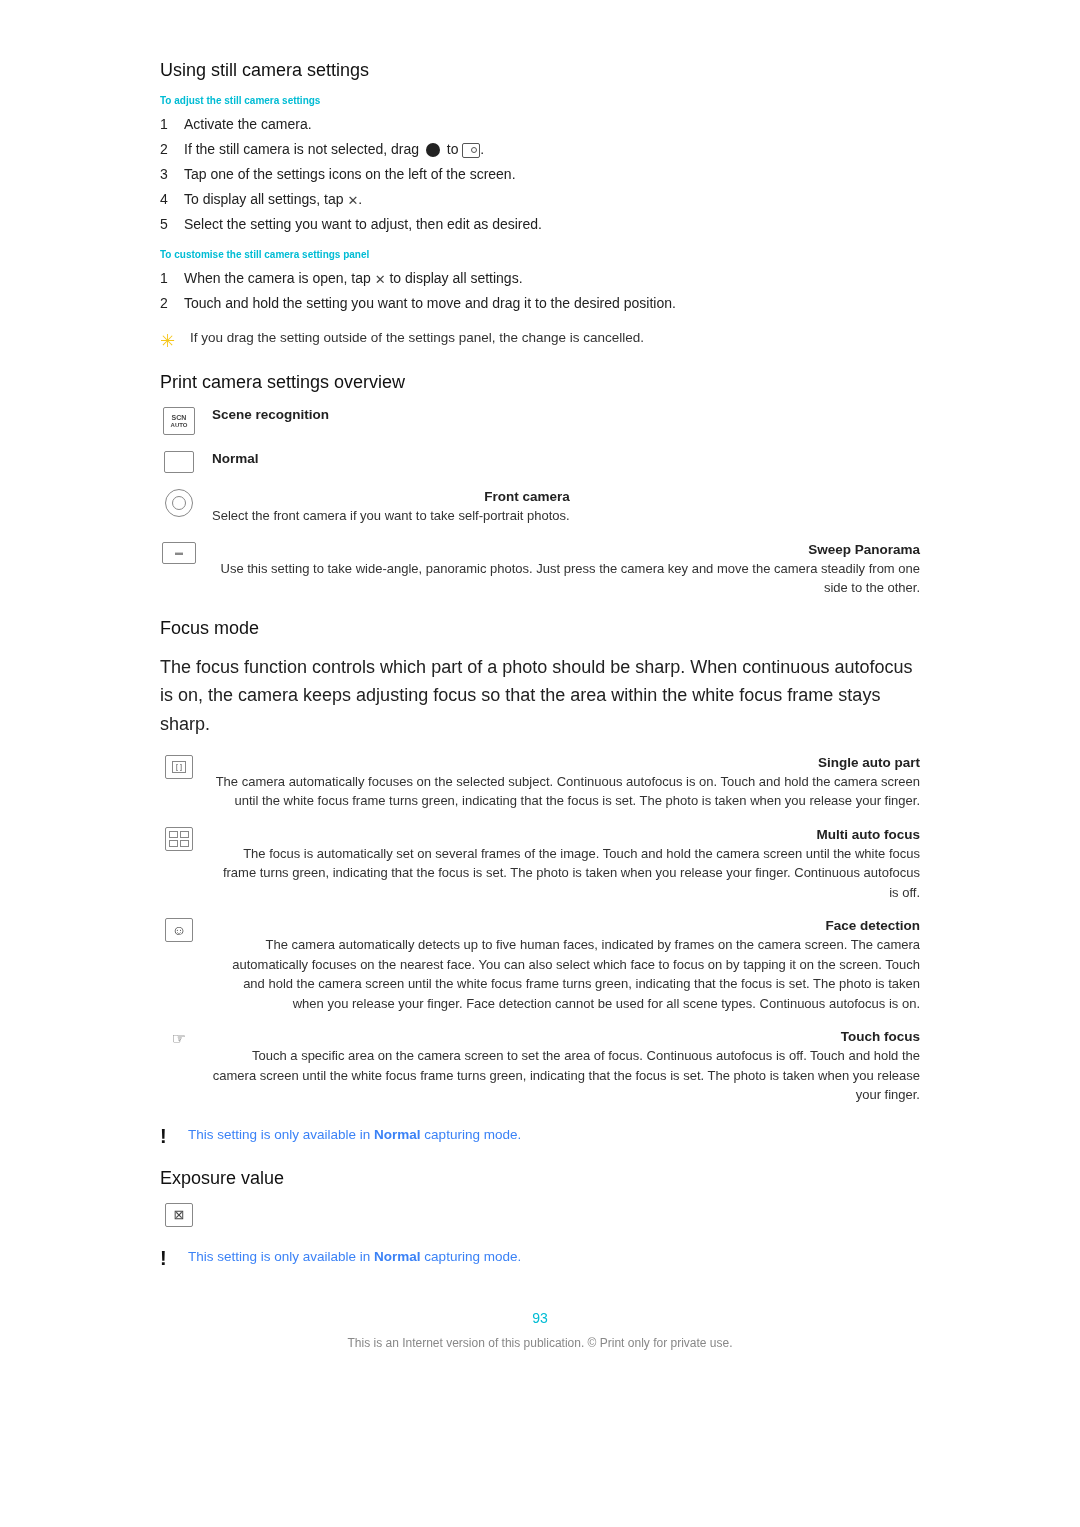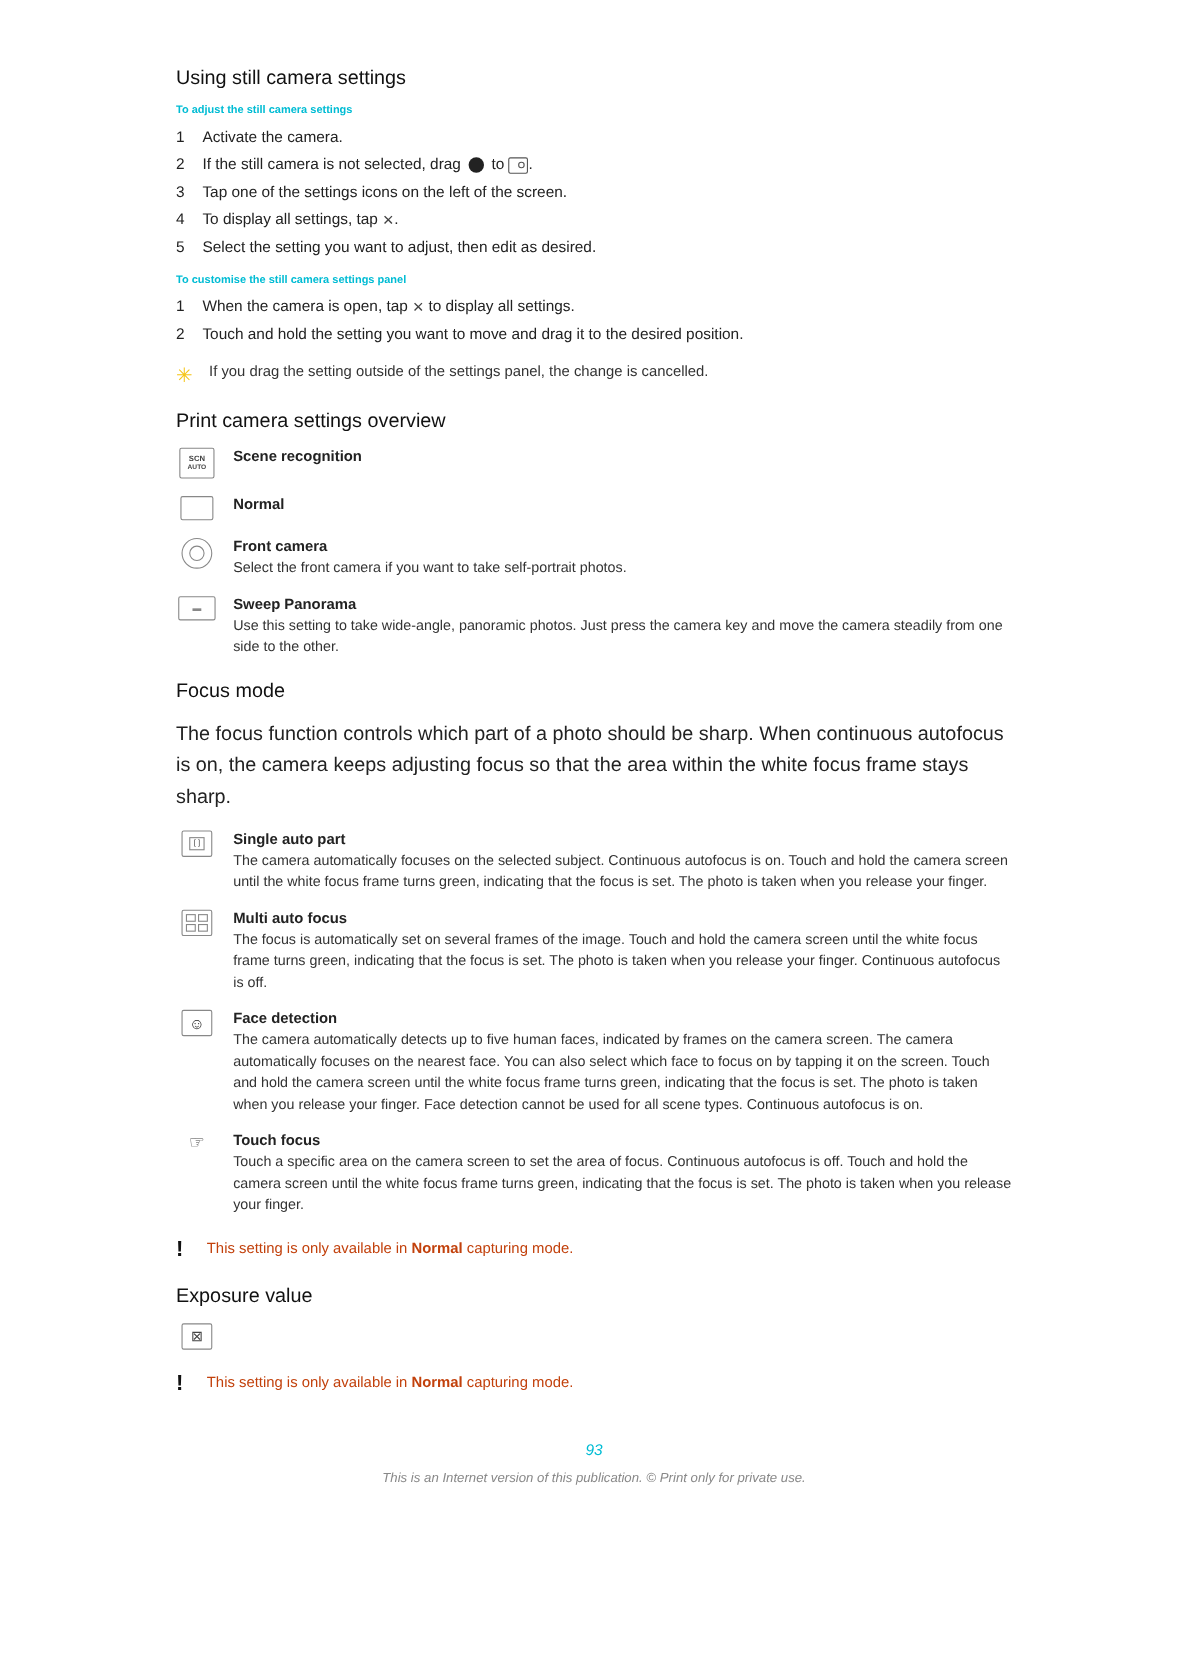--- a/index.html
+++ b/index.html
@@ -63,26 +63,27 @@
       margin: 10px 0 18px 0;
     }
     .warning-icon {
       font-size: 20px;
       color: #111;
       min-width: 18px;
       font-weight: bold;
     }
     .warning-text {
       font-size: 13.5px;
-      color: #c2410c;
+      color: #3b82f6;
       line-height: 1.5;
     }
     .settings-table {
       margin: 14px 0 20px 0;
       width: 100%;
+      text-align: right;
     }
     .settings-row {
       display: flex;
       align-items: flex-start;
       gap: 14px;
       margin-bottom: 16px;
     }
     .settings-icon {
       min-width: 38px;
       width: 38px;
@@ -108,28 +109,26 @@
     }
     .section-sep {
       margin-bottom: 20px;
     }
     .page-number {
       text-align: center;
       color: #00bcd4;
       font-size: 14px;
       margin-top: 40px;
       margin-bottom: 10px;
-      font-style: italic;
     }
     .footer-text {
       text-align: center;
       font-size: 12px;
       color: #888;
       margin-top: 6px;
-      font-style: italic;
     }
     
     .icon-circle {
       width: 14px;
       height: 14px;
       background: #222;
       border-radius: 50%;
       display: inline-block;
       vertical-align: middle;
       margin: 0 3px;

